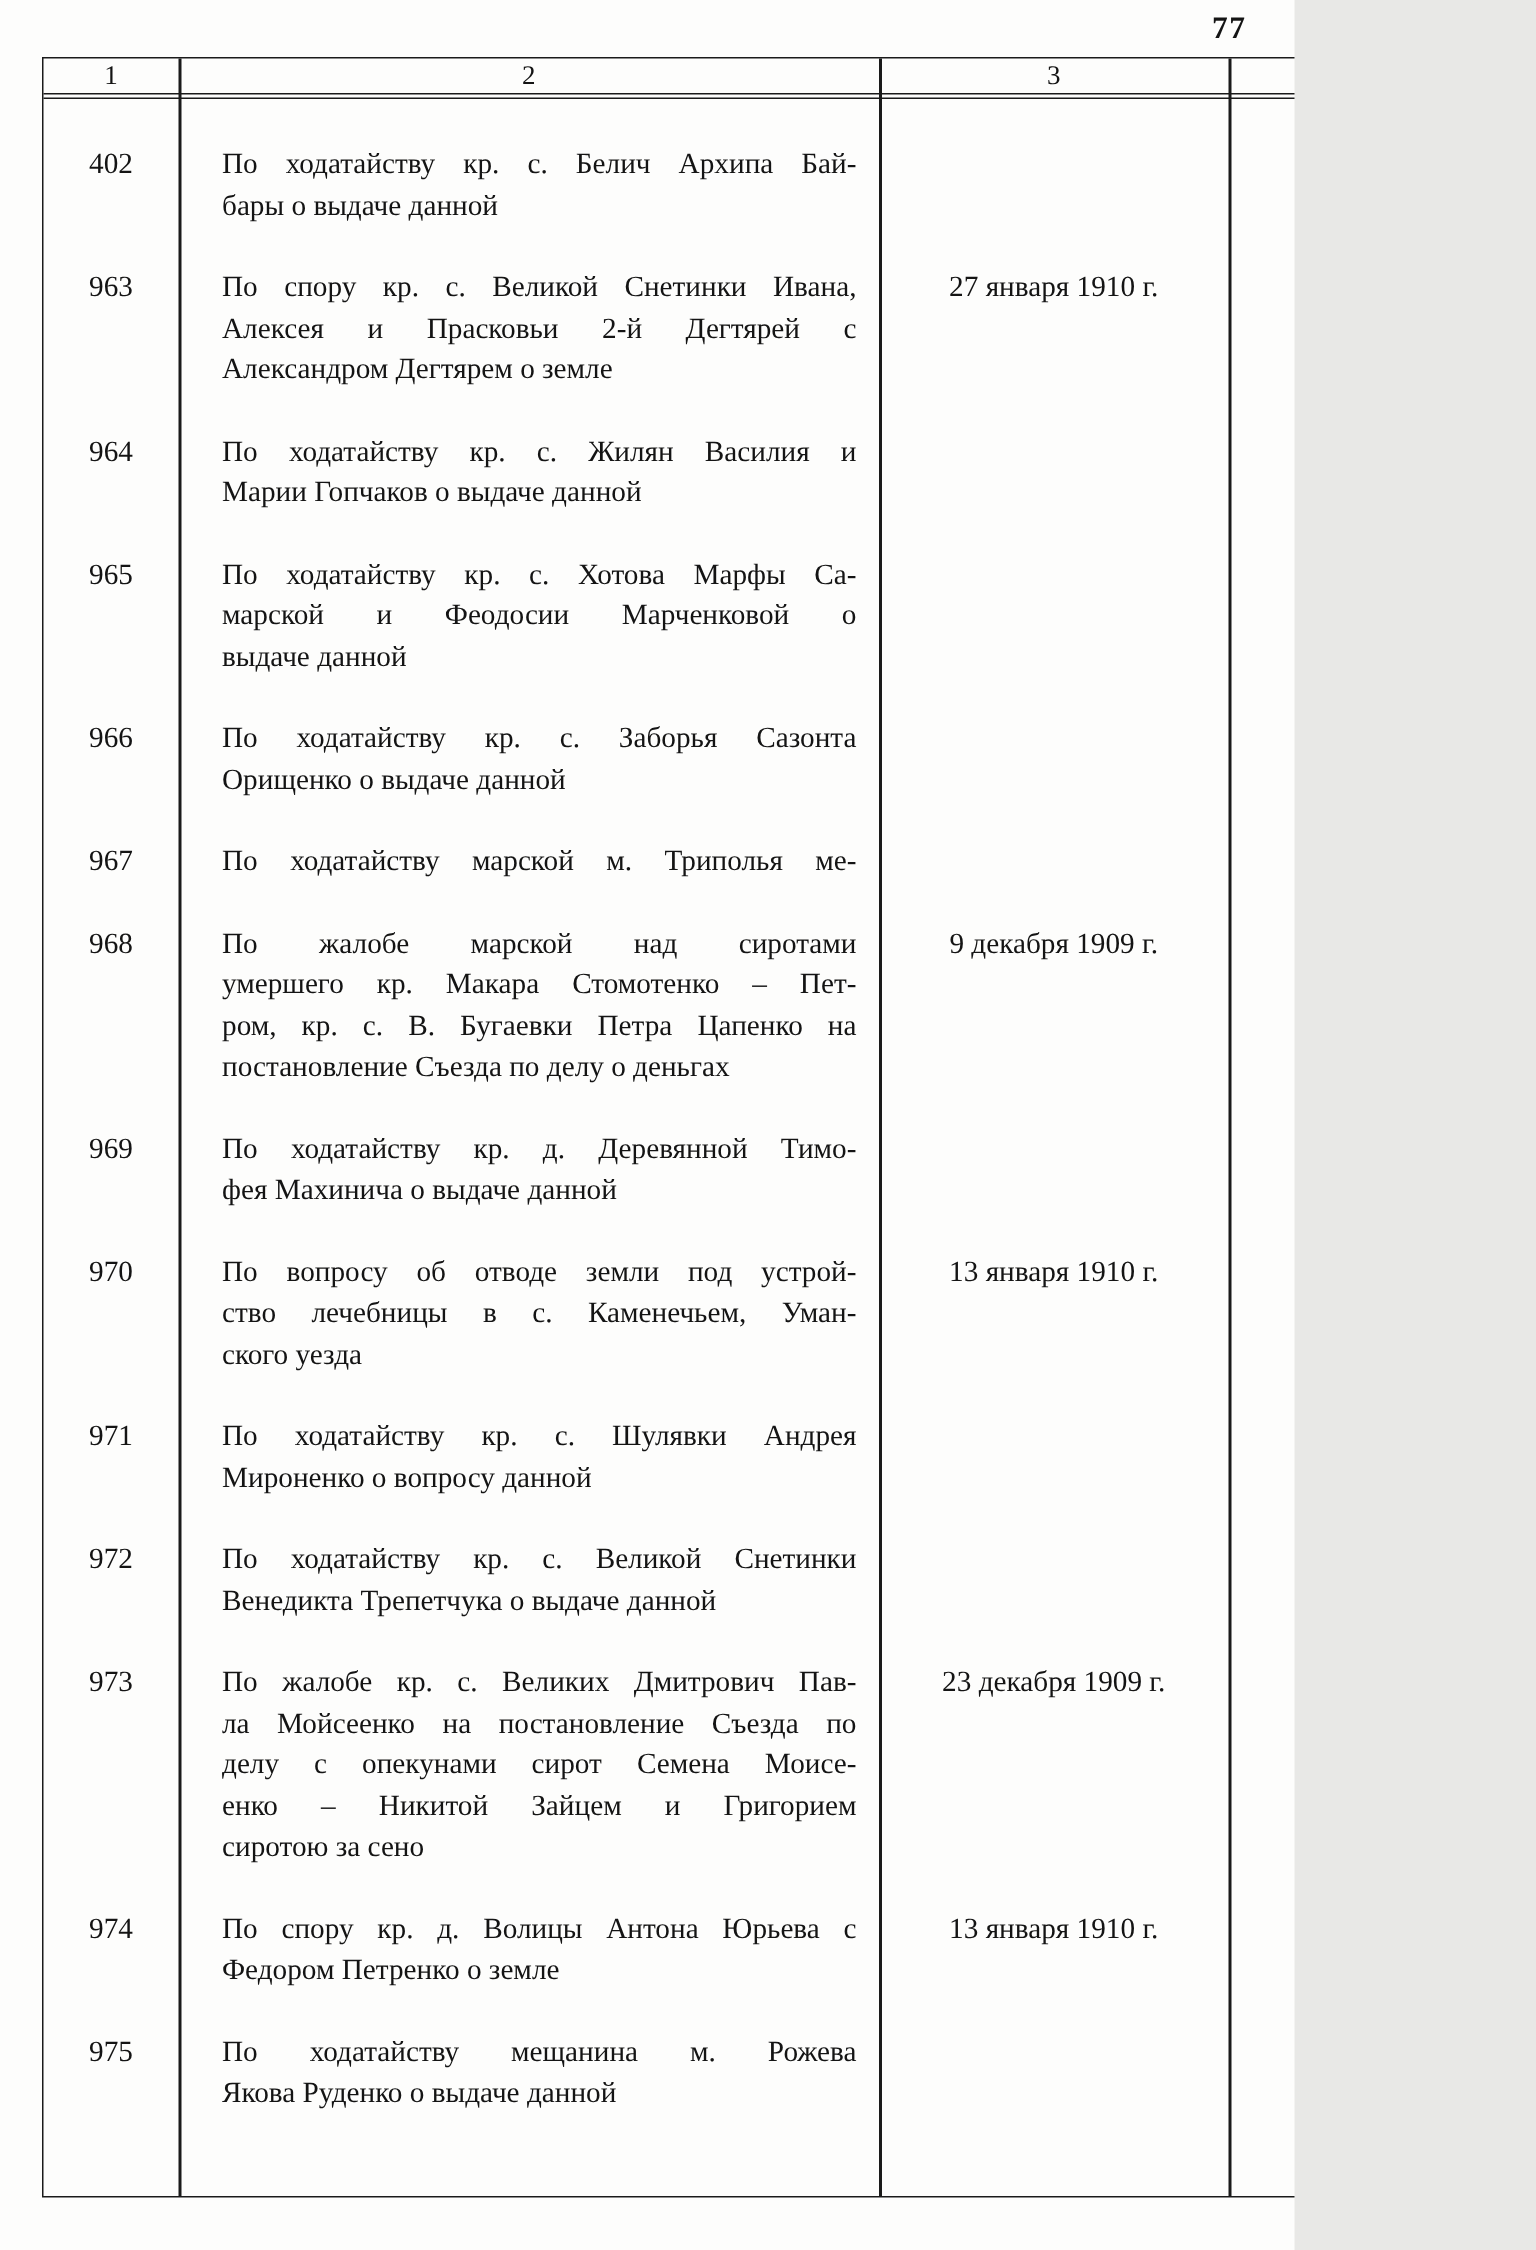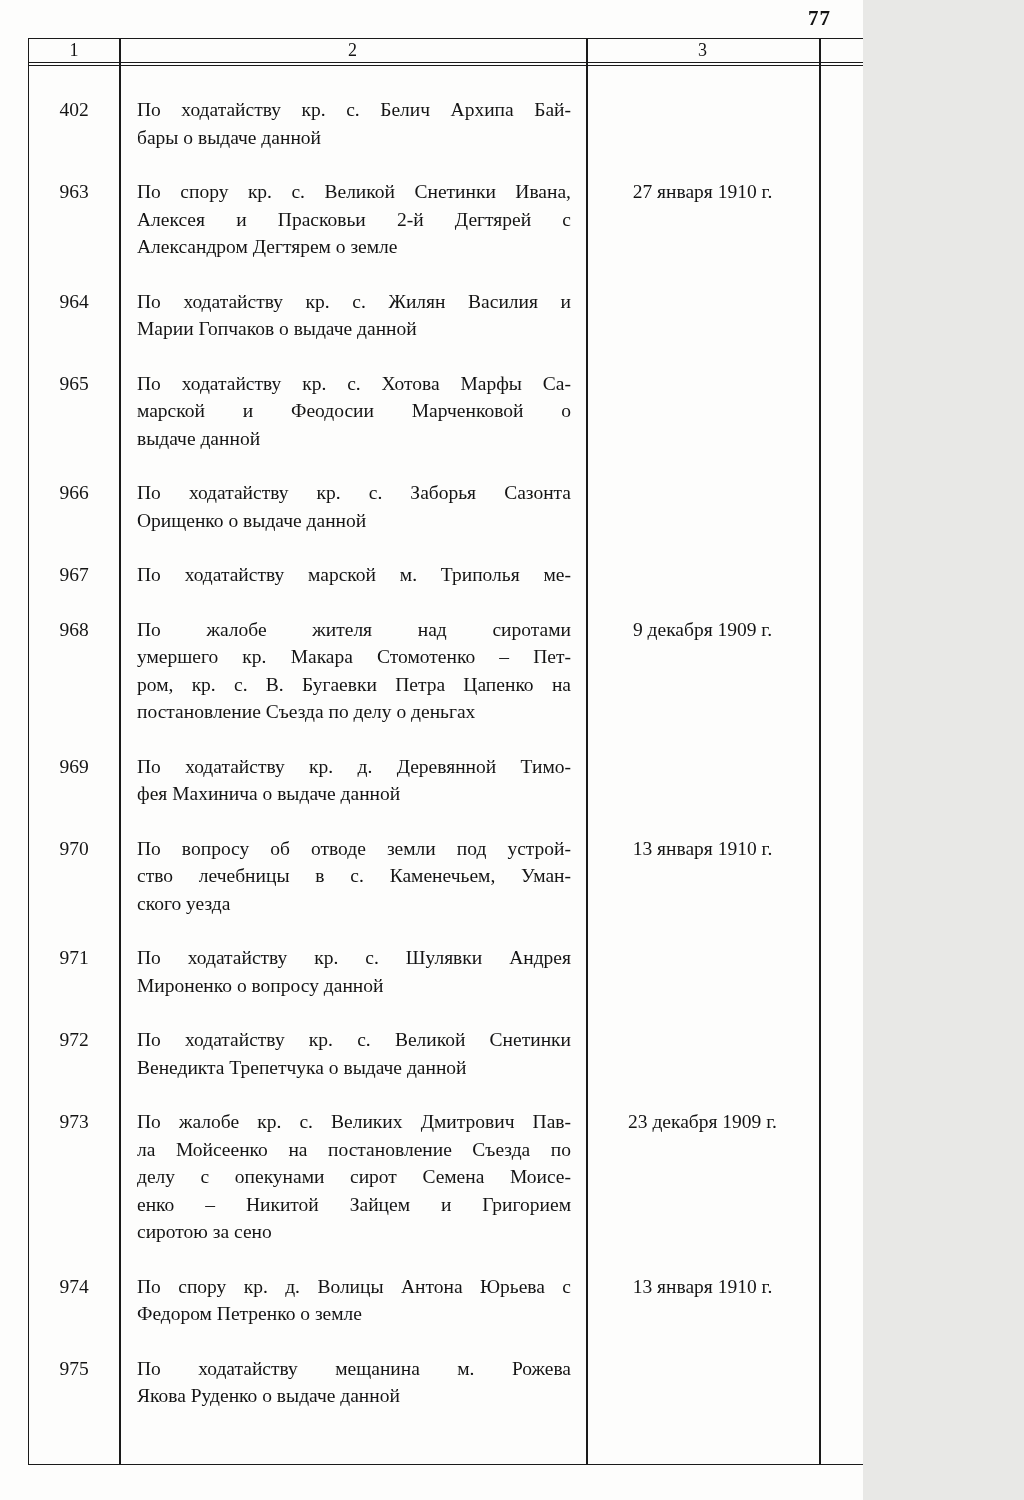--- a/index.html
+++ b/index.html
@@ -58,21 +58,21 @@
     display: grid;
     grid-template-columns: 90px 467px 233px 1fr;
   }
   .row .cell { padding-bottom: 27px; }
   .c1 {
     text-align: center;
     font-size: 19.5px;
     line-height: 27.5px;
   }
   .c2 {
-    padding-left: 18px;
+    padding-left: 29px;
     padding-right: 15px;
     font-size: 19.5px;
   }
   .c2 .line {
     line-height: 27.5px;
     text-align: justify;
     text-align-last: justify;
     white-space: normal;
   }
   .c2 .line.last {
@@ -159,21 +159,21 @@
           <div class="cell c1">967</div>
           <div class="cell c2">
             <div class="line">По ходатайству марской м. Триполья ме-</div>
           </div>
           <div class="cell c3"></div>
           <div class="cell c4">Выбыло</div>
         </div>
         <div class="row">
           <div class="cell c1">968</div>
           <div class="cell c2">
-            <div class="line">По жалобе жителя над сиротами</div>
+            <div class="line">По жалобе марской над сиротами</div>
             <div class="line">умершего кр. Макара Стомотенко – Пет-</div>
             <div class="line">ром, кр. с. В. Бугаевки Петра Цапенко на</div>
             <div class="line last">постановление Съезда по делу о деньгах</div>
           </div>
           <div class="cell c3">9 декабря 1909 г.</div>
           <div class="cell c4"></div>
         </div>
         <div class="row">
           <div class="cell c1">969</div>
           <div class="cell c2">

